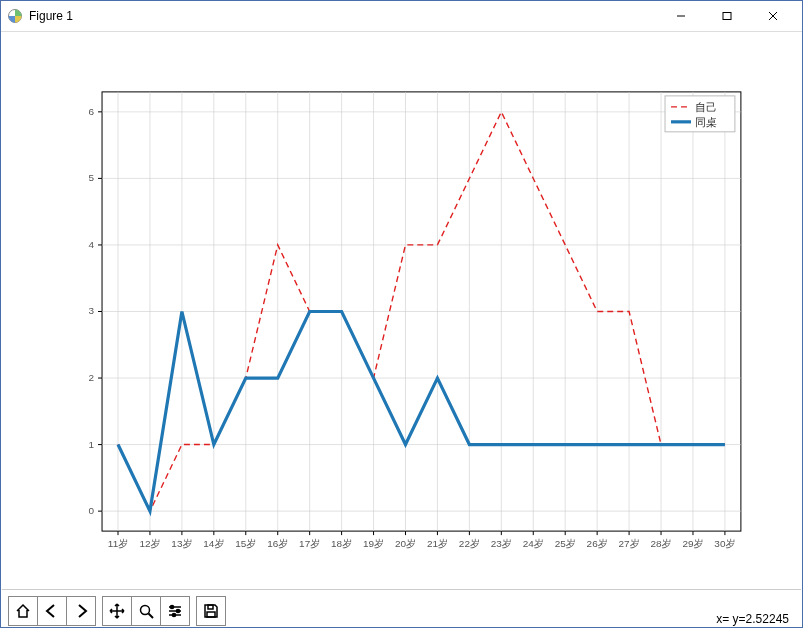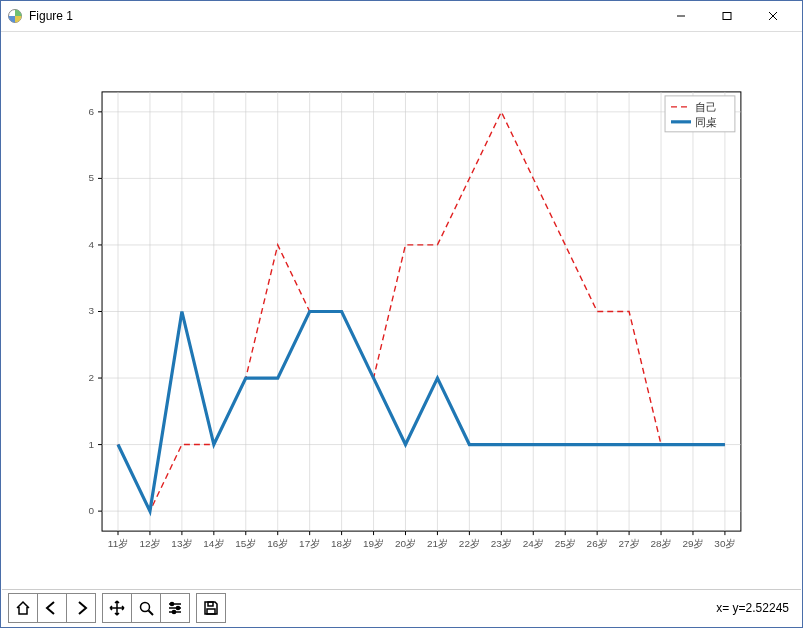--- a/index.html
+++ b/index.html
@@ -4,21 +4,21 @@
 <style>
   html, body { margin:0; padding:0; font-family:"Segoe UI", Arial, sans-serif; font-size:12px; background:#fff; }
   .window { width:803px; height:628px; box-sizing:border-box; border:1px solid #4a6ea9; position:relative; background:#fff; }
   .titlebar { height:30px; display:flex; align-items:center; padding:0 6px; background:#fff; border-bottom:1px solid #ddd; }
   .tb-icon { width:16px; height:16px; margin-right:6px; position:relative; }
   .tb-title { flex:0 0 auto; font-size:12px; color:#000; }
   .tb-spacer { flex:1 1 auto; }
   .tb-btn { width:46px; height:30px; display:flex; align-items:center; justify-content:center; }
   .tb-btn svg { stroke:#000; fill:none; }
   .canvas-area { position:absolute; top:31px; left:1px; right:1px; bottom:38px; background:#fff; }
-  .toolbar { position:absolute; left:1px; right:1px; bottom:1px; height:36px; background:#fff; border-top:1px solid #ccc; display:flex; align-items:center; padding:0 6px; }
+  .toolbar { position:absolute; left:1px; right:1px; bottom:1px; height:36px; background:#fff; border-top:1px solid #ccc; display:flex; align-items:flex-end; padding:0 6px; }
   .grp { display:flex; align-items:center; border:1px solid #888; height:28px; margin-right:6px; }
   .tbtn { width:28px; height:28px; display:flex; align-items:center; justify-content:center; }
   .tbtn + .tbtn { border-left:1px solid #888; }
   .tbtn svg { stroke:#000; fill:none; stroke-width:1.5; }
   .status { margin-left:auto; font-size:12px; color:#000; padding-right:6px; }
   .axis-text { font-size:10px; fill:#555; }
   .grid line { stroke:#ccc; stroke-width:0.6; }
   .axes-rect { fill:none; stroke:#000; stroke-width:1; }
   .series-a { stroke:#e02020; stroke-width:1.4; stroke-dasharray:6 4; fill:none; }
   .series-b { stroke:#1f77b4; stroke-width:3.2; fill:none; }

